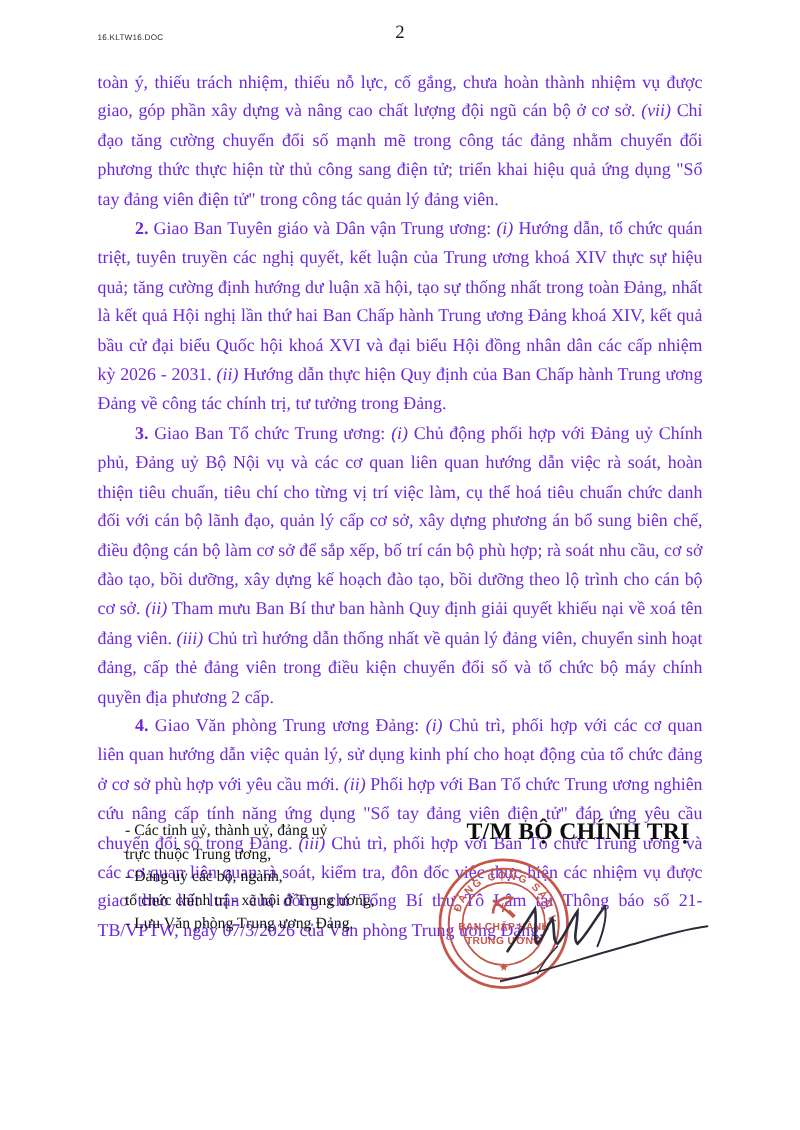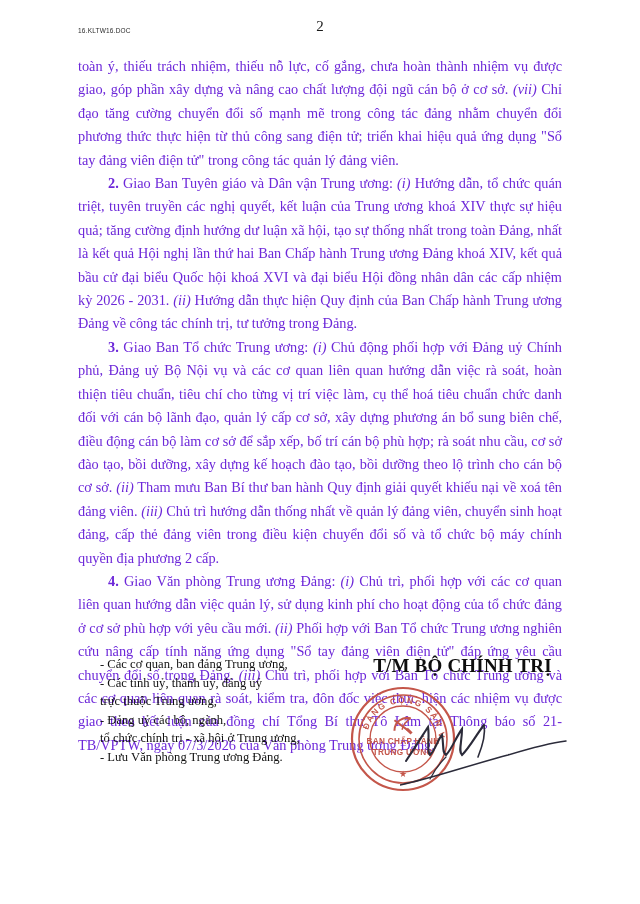--- a/index.html
+++ b/index.html
@@ -164,21 +164,20 @@
     <p class="para">toàn ý, thiếu trách nhiệm, thiếu nỗ lực, cố gắng, chưa hoàn thành nhiệm vụ được giao, góp phần xây dựng và nâng cao chất lượng đội ngũ cán bộ ở cơ sở. <span class="rom">(vii)</span> Chỉ đạo tăng cường chuyển đổi số mạnh mẽ trong công tác đảng nhằm chuyển đổi phương thức thực hiện từ thủ công sang điện tử; triển khai hiệu quả ứng dụng "Sổ tay đảng viên điện tử" trong công tác quản lý đảng viên.</p>
     <p class="para indent"><span class="num">2.</span> Giao Ban Tuyên giáo và Dân vận Trung ương: <span class="rom">(i)</span> Hướng dẫn, tổ chức quán triệt, tuyên truyền các nghị quyết, kết luận của Trung ương khoá XIV thực sự hiệu quả; tăng cường định hướng dư luận xã hội, tạo sự thống nhất trong toàn Đảng, nhất là kết quả Hội nghị lần thứ hai Ban Chấp hành Trung ương Đảng khoá XIV, kết quả bầu cử đại biểu Quốc hội khoá XVI và đại biểu Hội đồng nhân dân các cấp nhiệm kỳ 2026 - 2031. <span class="rom">(ii)</span> Hướng dẫn thực hiện Quy định của Ban Chấp hành Trung ương Đảng về công tác chính trị, tư tưởng trong Đảng.</p>
     <p class="para indent"><span class="num">3.</span> Giao Ban Tổ chức Trung ương: <span class="rom">(i)</span> Chủ động phối hợp với Đảng uỷ Chính phủ, Đảng uỷ Bộ Nội vụ và các cơ quan liên quan hướng dẫn việc rà soát, hoàn thiện tiêu chuẩn, tiêu chí cho từng vị trí việc làm, cụ thể hoá tiêu chuẩn chức danh đối với cán bộ lãnh đạo, quản lý cấp cơ sở, xây dựng phương án bổ sung biên chế, điều động cán bộ làm cơ sở để sắp xếp, bố trí cán bộ phù hợp; rà soát nhu cầu, cơ sở đào tạo, bồi dưỡng, xây dựng kế hoạch đào tạo, bồi dưỡng theo lộ trình cho cán bộ cơ sở. <span class="rom">(ii)</span> Tham mưu Ban Bí thư ban hành Quy định giải quyết khiếu nại về xoá tên đảng viên. <span class="rom">(iii)</span> Chủ trì hướng dẫn thống nhất về quản lý đảng viên, chuyển sinh hoạt đảng, cấp thẻ đảng viên trong điều kiện chuyển đổi số và tổ chức bộ máy chính quyền địa phương 2 cấp.</p>
     <p class="para indent"><span class="num">4.</span> Giao Văn phòng Trung ương Đảng: <span class="rom">(i)</span> Chủ trì, phối hợp với các cơ quan liên quan hướng dẫn việc quản lý, sử dụng kinh phí cho hoạt động của tổ chức đảng ở cơ sở phù hợp với yêu cầu mới. <span class="rom">(ii)</span> Phối hợp với Ban Tổ chức Trung ương nghiên cứu nâng cấp tính năng ứng dụng "Sổ tay đảng viên điện tử" đáp ứng yêu cầu chuyển đổi số trong Đảng. <span class="rom">(iii)</span> Chủ trì, phối hợp với Ban Tổ chức Trung ương và các cơ quan liên quan rà soát, kiểm tra, đôn đốc việc thực hiện các nhiệm vụ được giao theo kết luận của đồng chí Tổng Bí thư Tô Lâm tại Thông báo số 21-TB/VPTW, ngày 07/3/2026 của Văn phòng Trung ương Đảng.</p>
   </div>
 
   <div class="footer">
 
     <div class="recipients">
       <ul>
-        <li>- Các cơ quan, ban đảng Trung ương,</li>
         <li>- Các tỉnh uỷ, thành uỷ, đảng uỷ
    trực thuộc Trung ương,</li>
         <li>- Đảng uỷ các bộ, ngành,
    tổ chức chính trị - xã hội ở Trung ương,</li>
         <li>- Lưu Văn phòng Trung ương Đảng.</li>
       </ul>
     </div>
 
     <div class="signature">
       <div class="sig-title">T/M BỘ CHÍNH TRỊ</div>

